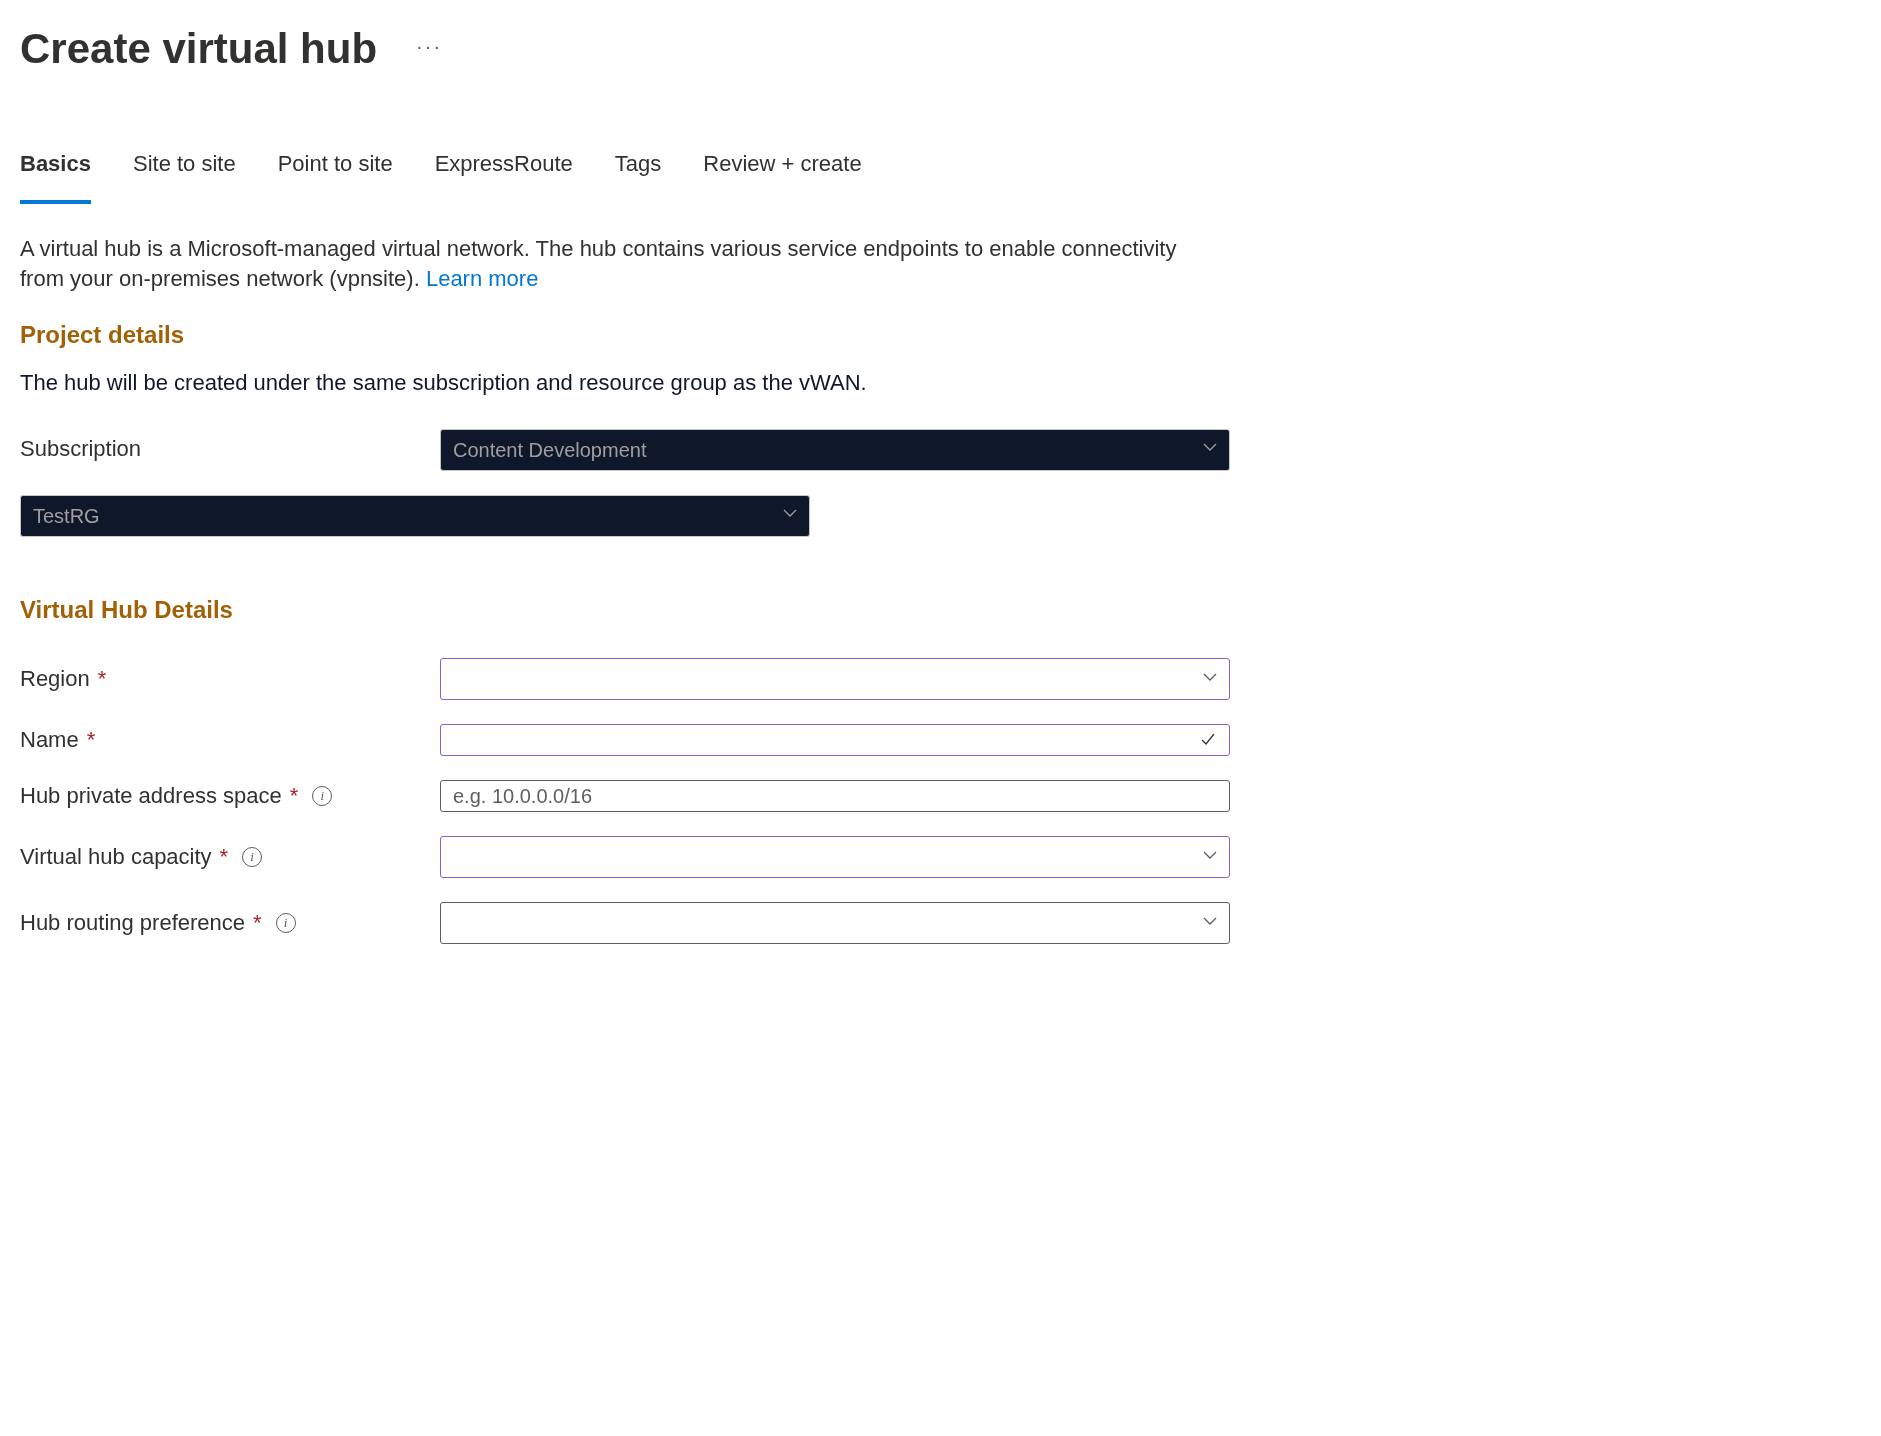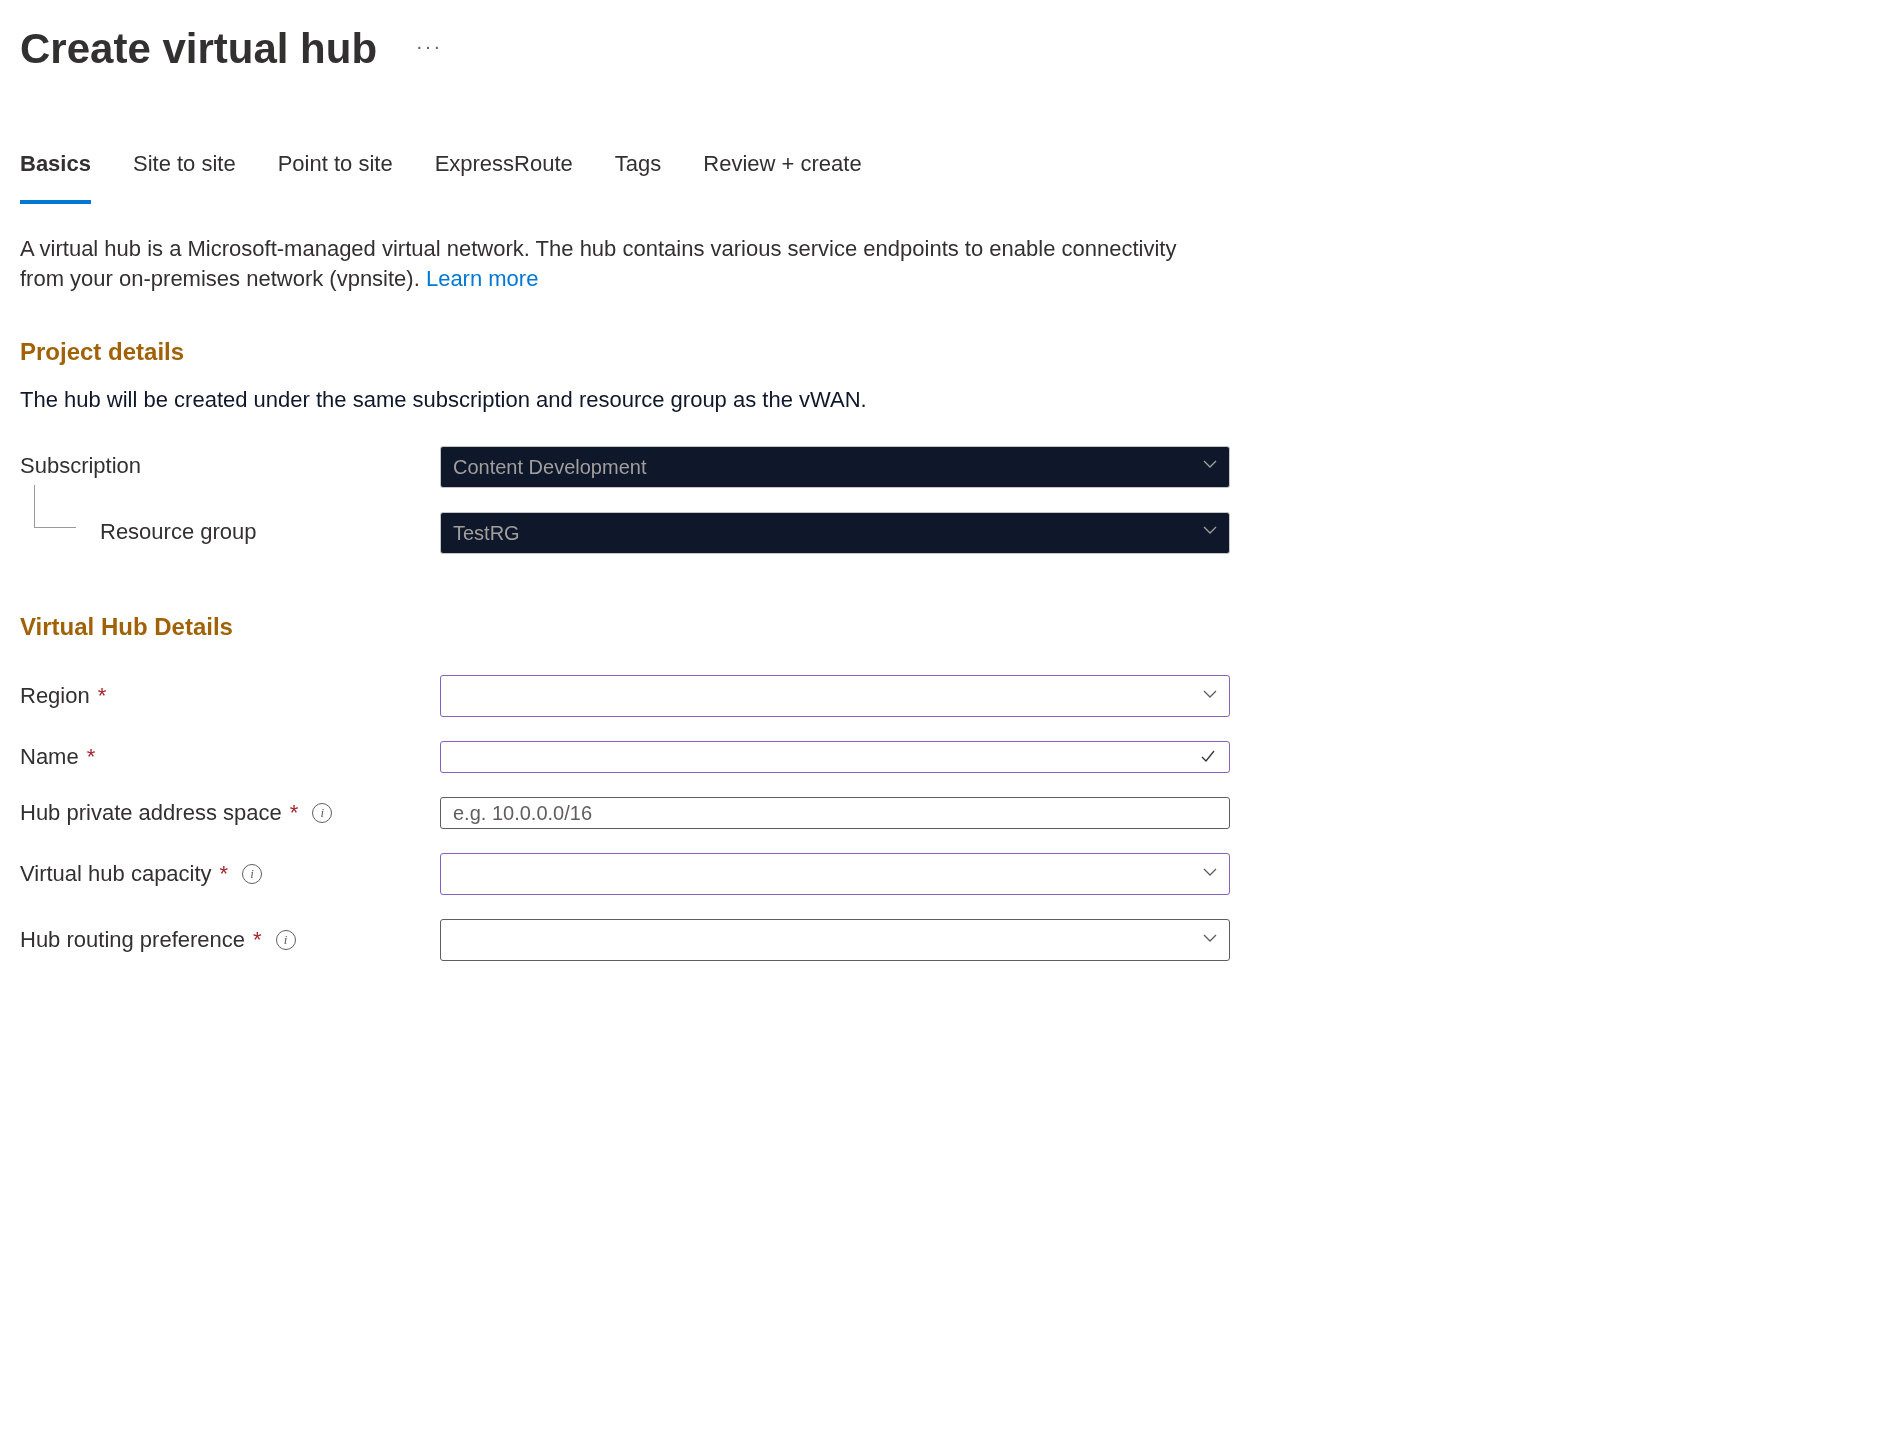--- a/index.html
+++ b/index.html
@@ -39,21 +39,21 @@
       padding-bottom: 20px;
       cursor: pointer;
     }
     .tab.active {
       font-weight: 600;
       border-bottom: 4px solid #0078d4;
     }
     .description {
       font-size: 22px;
       color: #323130;
-      margin-bottom: 40px;
+      margin-bottom: 23px;
       max-width: 1200px;
     }
     .description a {
       color: #0078d4;
       text-decoration: none;
     }
     .section-heading {
       font-size: 24px;
       font-weight: 700;
       color: #a16207;
@@ -220,24 +220,20 @@
       <span class="chevron">
         <svg width="14" height="14" viewBox="0 0 14 14">
             <path d="M1 4 L7 10 L13 4" stroke="currentColor" stroke-width="1.3" fill="none"></path>
           </svg>
       </span>
     </div>
   </div>
 </div>
 
 <div class="form-row">
-  <div class="form-label-col indented">
-    <span class="tree-indent"></span>
-    <span>Resource group</span>
-  </div>
   <div class="form-control-col">
     <div class="dropdown disabled">
       <span>TestRG</span>
       <span class="chevron">
         <svg width="14" height="14" viewBox="0 0 14 14">
             <path d="M1 4 L7 10 L13 4" stroke="currentColor" stroke-width="1.3" fill="none"></path>
           </svg>
       </span>
     </div>
   </div>

